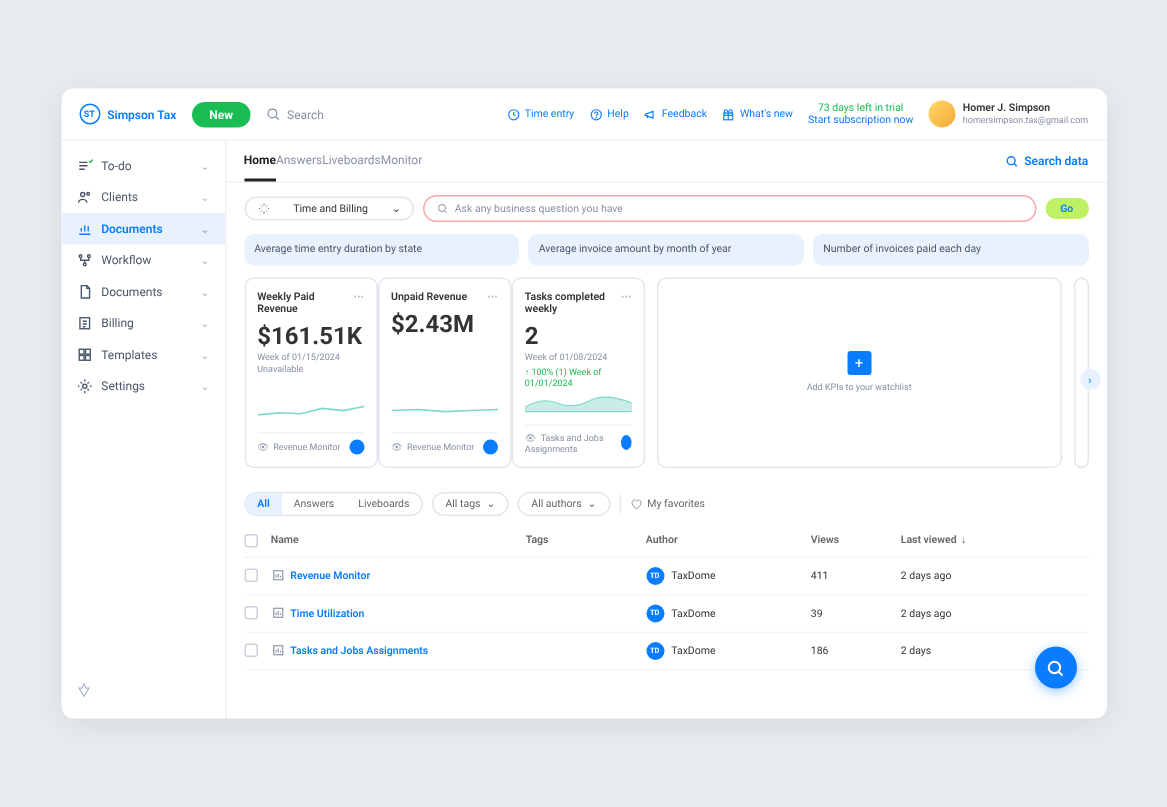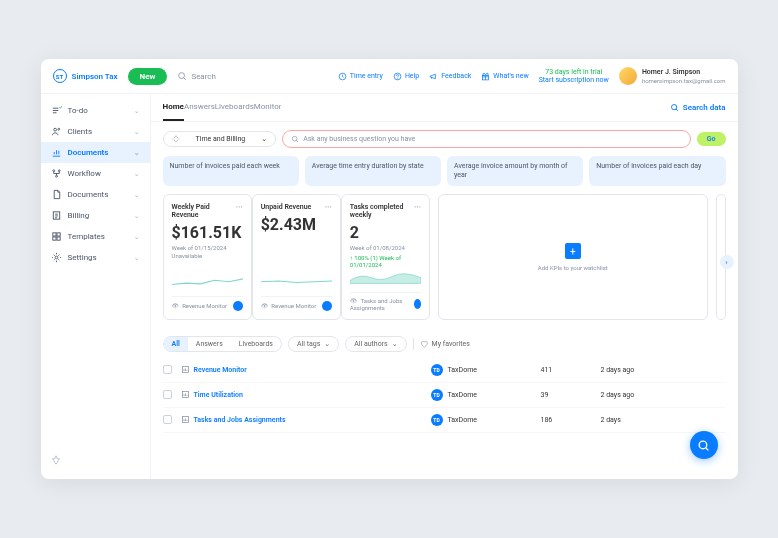--- a/index.html
+++ b/index.html
@@ -244,21 +244,20 @@
           <svg width="8" height="8" viewBox="0 0 24 24" fill="none" stroke="#8892a3" stroke-width="2">
               <circle cx="11" cy="11" r="7"></circle>
               <path d="M21 21l-5-5"></path>
             </svg>
           <span>Ask any business question you have</span>
         </div>
         <div class="go-btn">Go</div>
       </div>
 
       <div class="suggestions" id="suggestions">
-          <div class="sugg">Number of invoices paid each week</div>
           <div class="sugg">Average time entry duration by state</div>
           <div class="sugg">Average invoice amount by month of year</div>
           <div class="sugg">Number of invoices paid each day</div>
         </div>
 
       <div class="kpi-row">
         <div id="kpi-cards" style="display:flex;gap:0;flex:1;min-width:0">
             <div class="kpi-card">
               <div class="kpi-head">
                 <span>Weekly Paid Revenue</span>
@@ -330,20 +329,30 @@
         <div style="width:1px;height:12px;background:#e2e6ec"></div>
         <div class="fav">
           <svg width="8" height="8" viewBox="0 0 24 24" fill="none" stroke="#999" stroke-width="2">
               <path d="M12 21s-8-5-8-12a5 5 0 019-3 5 5 0 019 3c0 7-8 12-8 12z"></path>
             </svg>
           <span>My favorites</span>
         </div>
       </div>
 
       <div class="table">
+        <div class="thead">
+          <div>
+              <div class="chk"></div>
+            </div>
+          <div>Name</div>
+          <div>Tags</div>
+          <div>Author</div>
+          <div>Views</div>
+          <div><span>Last viewed</span><span class="sort-ic">↓</span></div>
+        </div>
         <div id="tbody">
             <div class="trow">
               <div>
                 <div class="chk"></div>
               </div>
               <div class="rname">
                 <svg width="9" height="9" viewBox="0 0 24 24" fill="none" stroke="#8892a3" stroke-width="2" class="ic">
                   <rect x="4" y="4" width="16" height="16"></rect>
                   <path d="M8 16v-5M12 16V9M16 16v-3"></path>
                 </svg>

